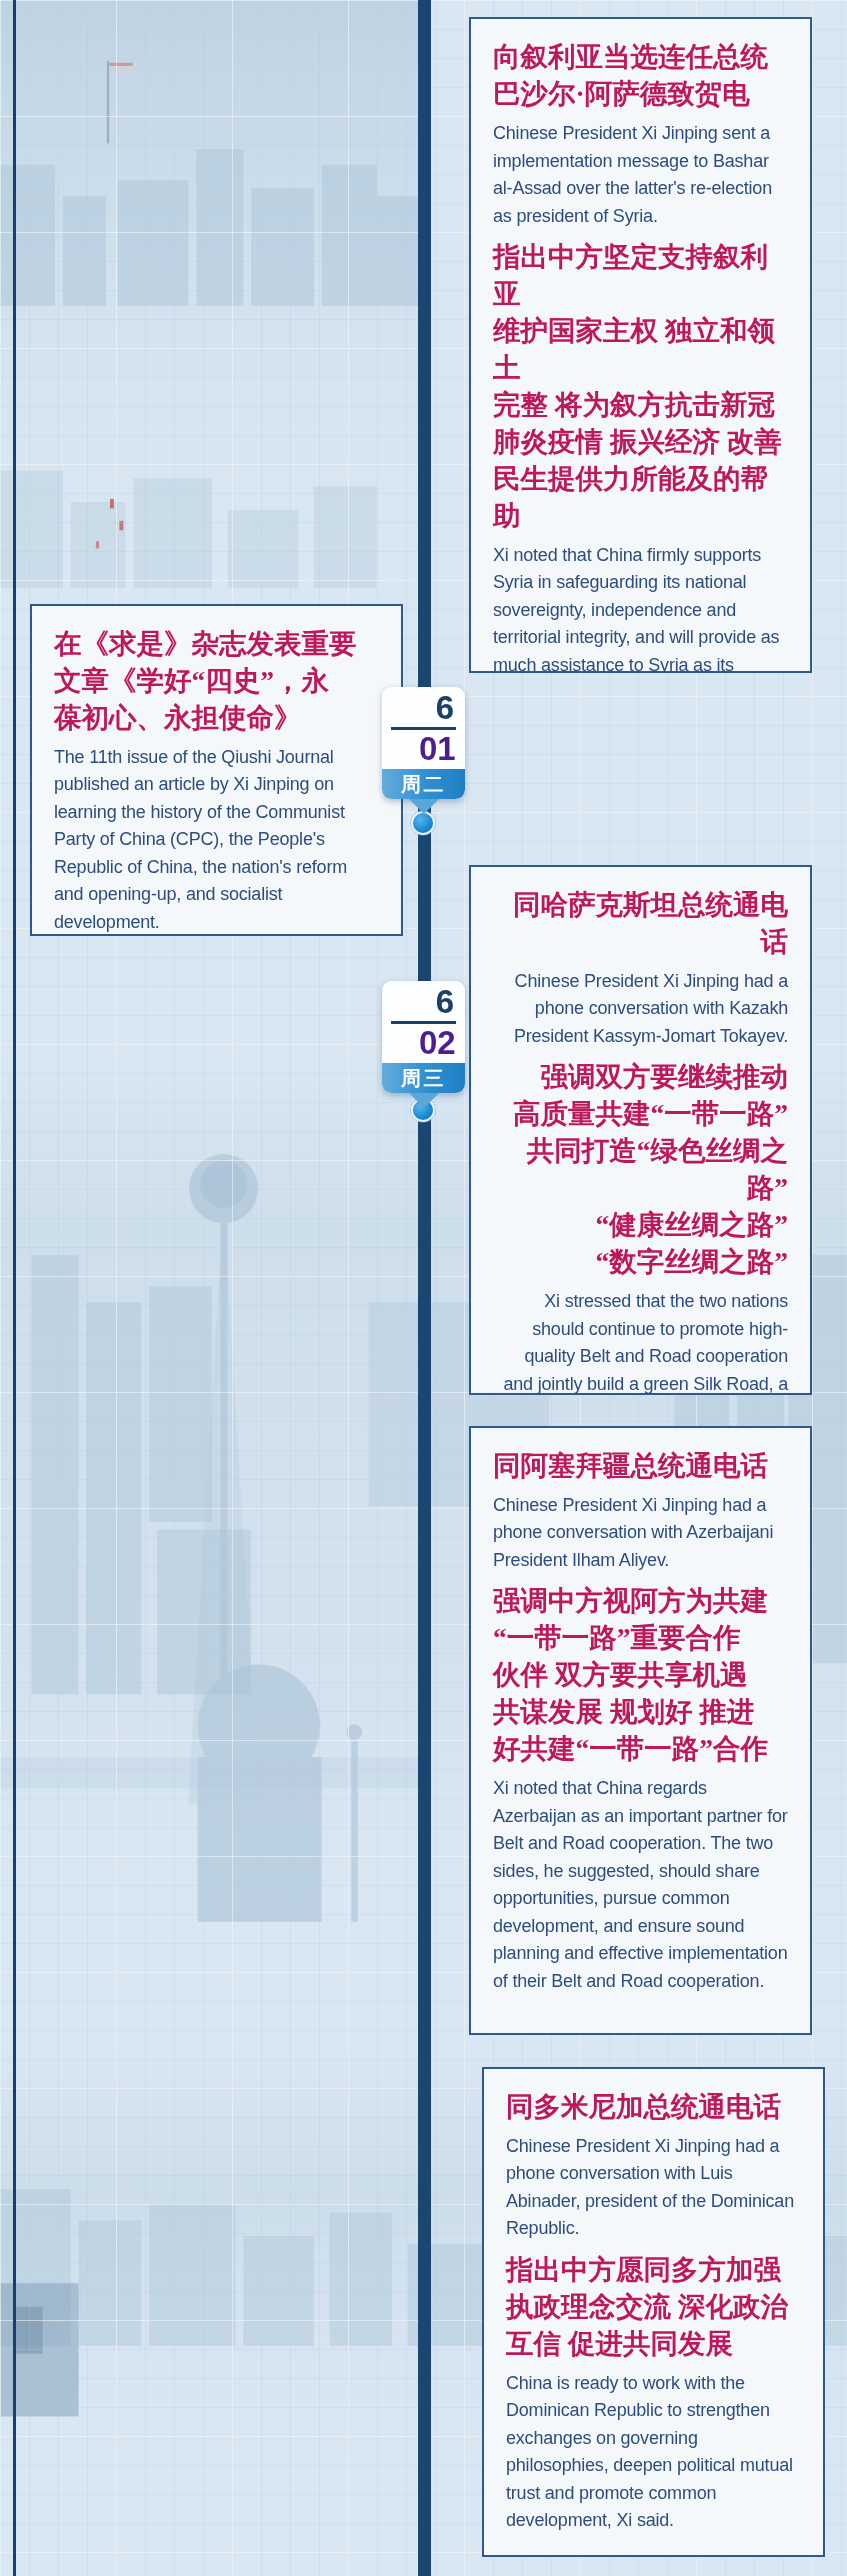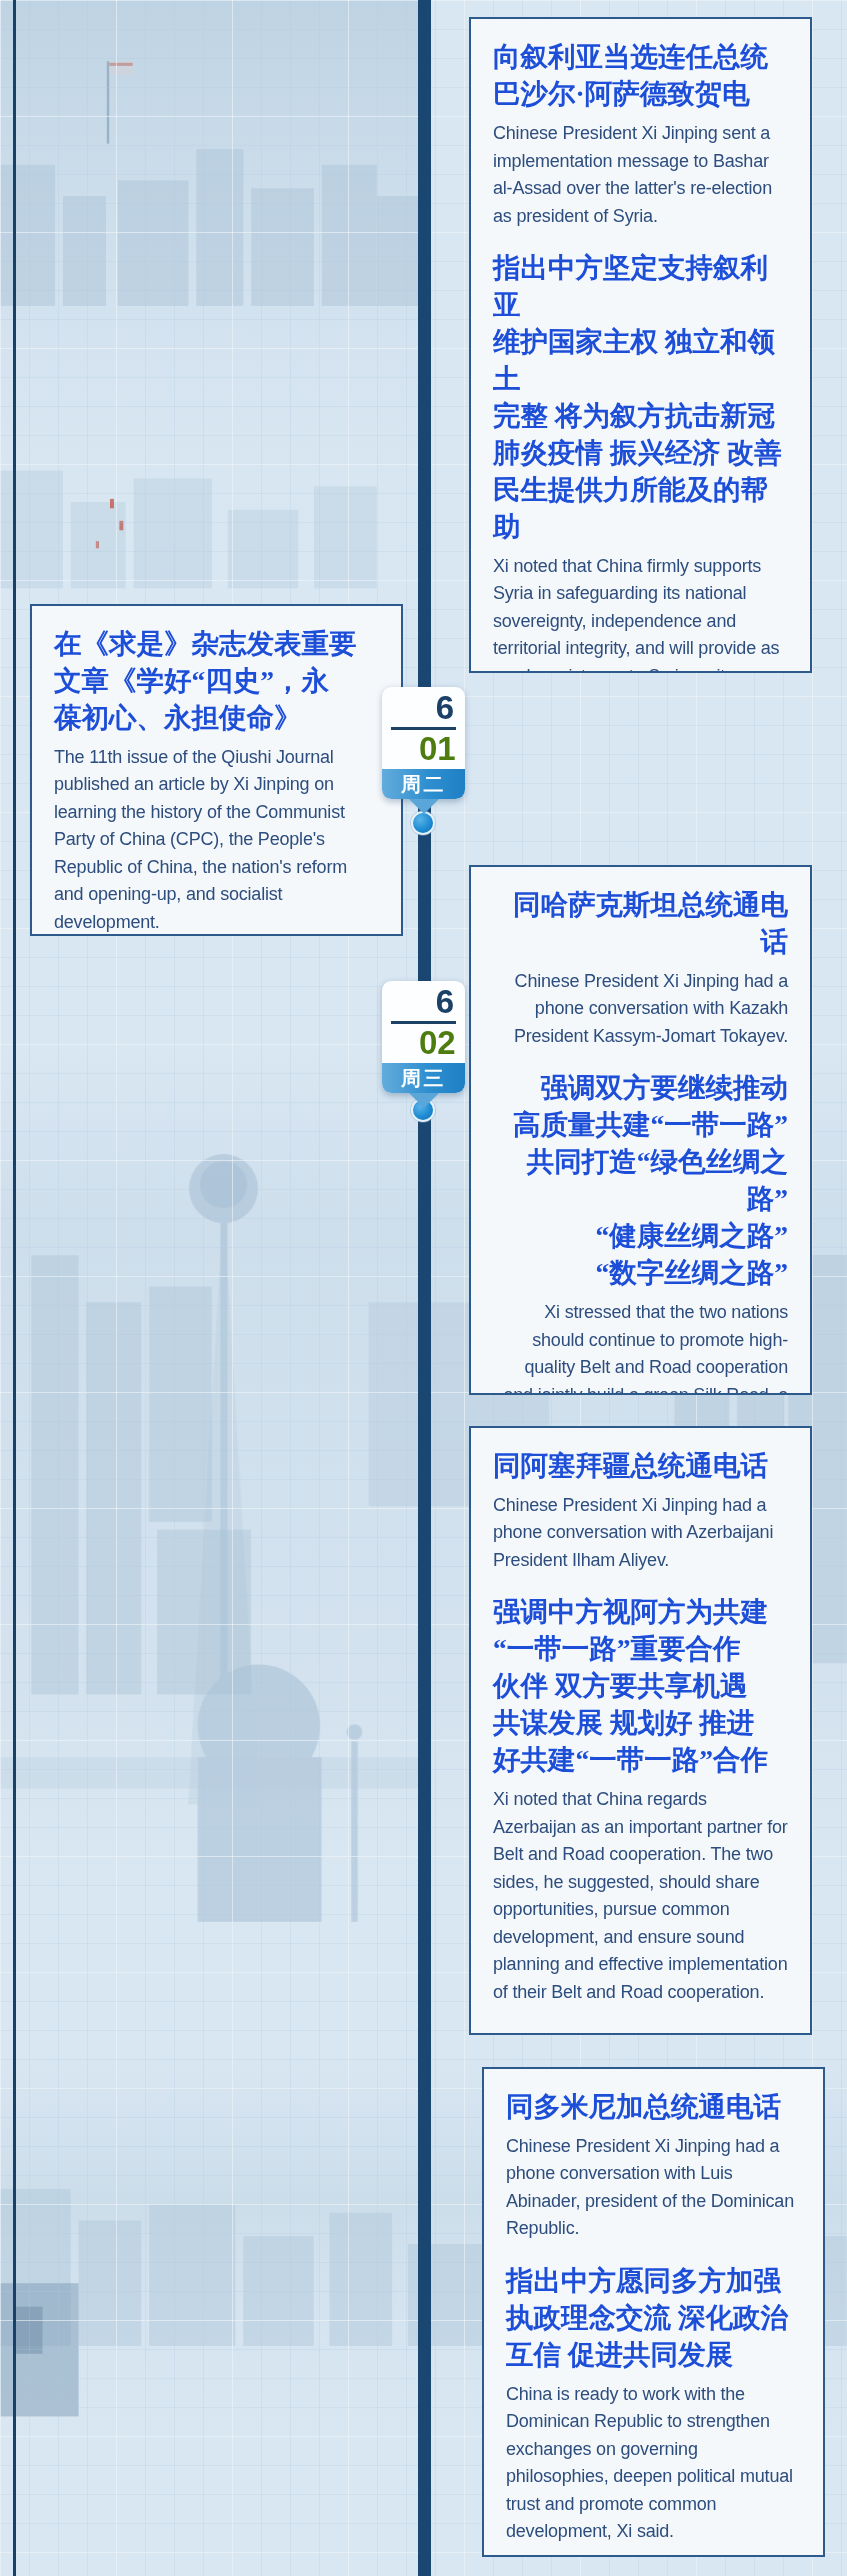--- a/index.html
+++ b/index.html
@@ -20,33 +20,33 @@
   .tl-dot{position:absolute;width:20.4px;height:20.4px;border-radius:50%;z-index:4;
     background:radial-gradient(circle at 35% 32%, #5ab4e8 0%, #1f8cd4 55%, #0f6cb0 100%);
     border:2.4px solid #e4f1fa;box-shadow:0 0 0 0.8px rgba(130,175,210,.55);}
   
   .badge{position:absolute;left:382px;width:83px;z-index:5;}
   .badge-box{background:#fdfeff;border-radius:9.4px;overflow:hidden;
     box-shadow:0 2.4px 6.3px rgba(30,70,110,.30);}
   .badge-month{font-weight:bold;font-size:33px;line-height:35px;color:#1c4166;
     text-align:right;padding:3.1px 11px 0 0;}
   .badge-rule{height:3.1px;background:#1c4166;margin:1.6px 9.4px 1.6px 9.4px;}
-  .badge-day{font-weight:bold;font-size:33px;line-height:36px;color:#4d7c0f;
+  .badge-day{font-weight:bold;font-size:33px;line-height:36px;color:#4c1d95;
     text-align:right;padding:0 9.4px 1.6px 0;}
   .badge-band{height:30px;background:linear-gradient(90deg,#63acdc 0%,#2e8fd0 55%,#1e7fc4 100%);
     color:#fff;font-weight:bold;font-size:20px;line-height:30px;text-align:center;letter-spacing:2.4px;}
   .badge-tail{width:0;height:0;margin:0 auto;
     border-left:15px solid transparent;border-right:15px solid transparent;
     border-top:15.7px solid #5ba6d9;}
   
   .card{position:absolute;z-index:3;background:#f5f8fb;border:2.4px solid #2d5a8c;
     padding:19px 22px 14px 22px;box-sizing:border-box;overflow:hidden;}
   .cn{font-family:"Liberation Serif","DejaVu Serif",serif;font-weight:600;
-    font-size:27.5px;line-height:37px;color:#1d4ed8;white-space:pre-line;}
-  .cn.detail{margin-top:19px;}
+    font-size:27.5px;line-height:37px;color:#be185d;white-space:pre-line;}
+  .cn.detail{margin-top:8px;}
   .en{font-size:18px;line-height:27.5px;color:#2c4d7d;letter-spacing:-0.2px;margin-top:7.8px;}
   .card-syria{left:469px;top:17.3px;width:343px;height:656px;}
   .card-qiushi{left:30px;top:604px;width:373px;height:332px;}
   .card-kazakh{left:469px;top:865px;width:343px;height:530px;text-align:right;}
   .card-azerbaijan{left:469px;top:1426px;width:343px;height:609px;}
   .card-dominican{left:482px;top:2067px;width:343px;height:490px;}
 </style>
 </head>
 <body>
 

